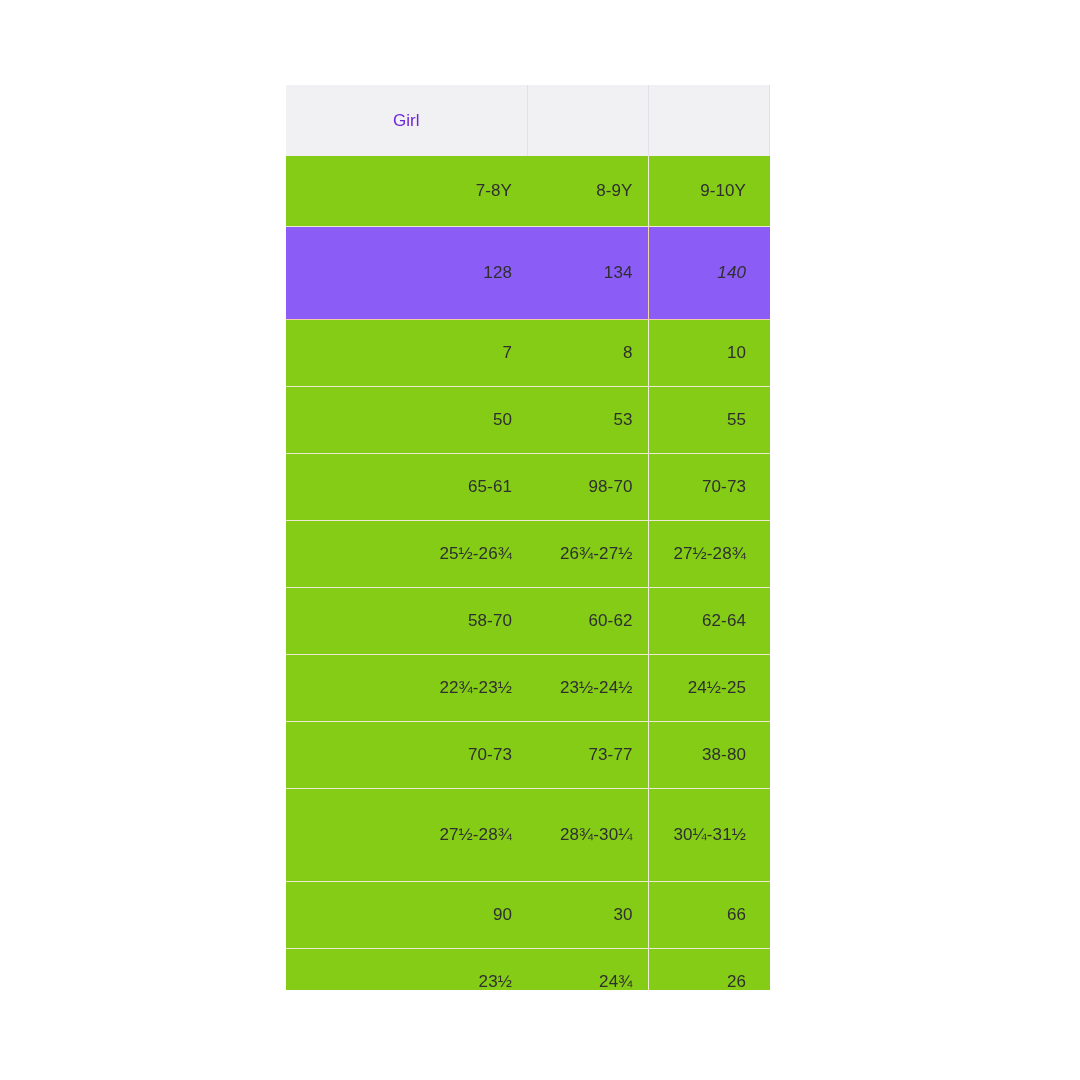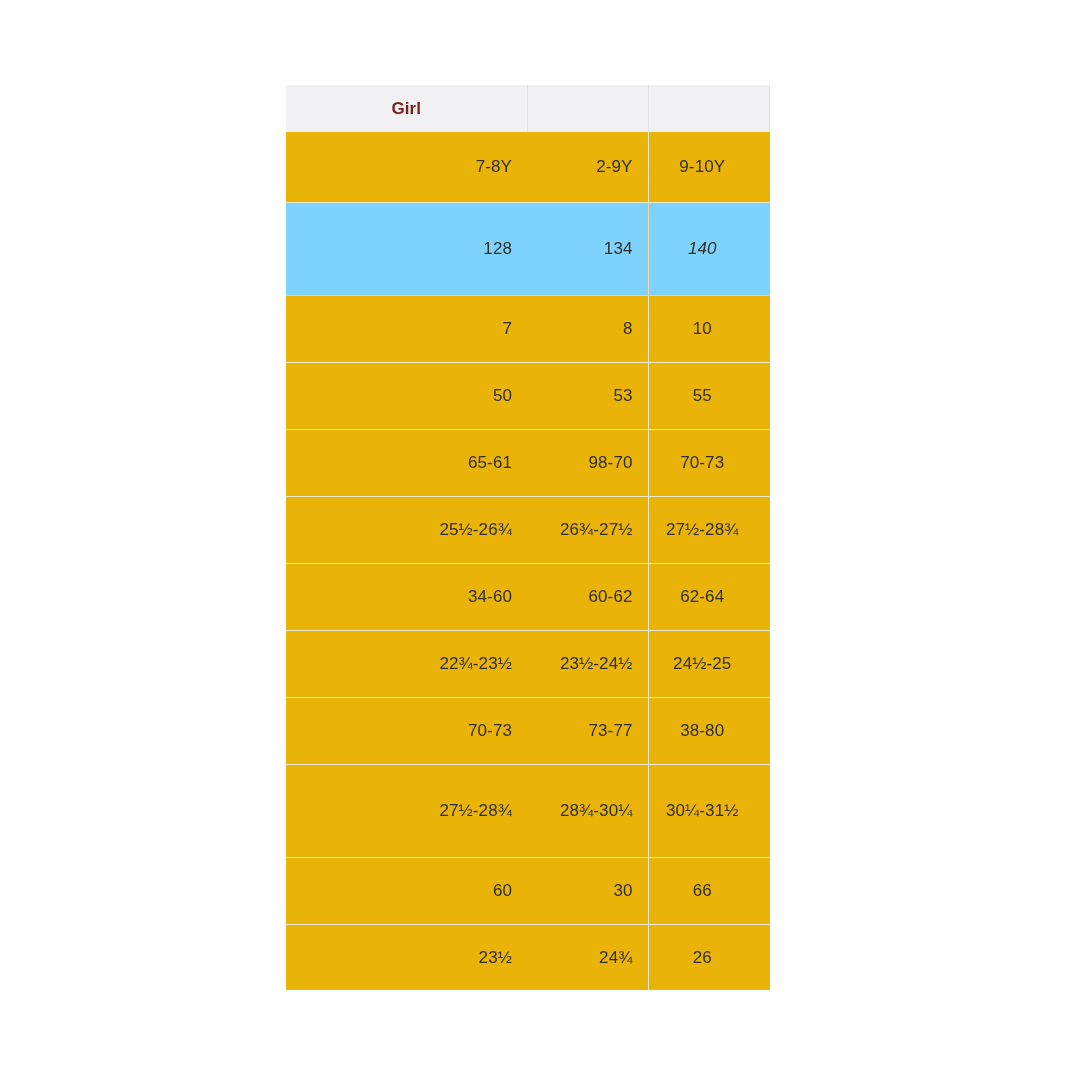--- a/index.html
+++ b/index.html
@@ -43,26 +43,26 @@
   }
 
   table.size-chart col.c1 { width: 241px; }
   table.size-chart col.c2 { width: 121px; }
   table.size-chart col.c3 { width: 121px; }
   table.size-chart col.c4 { width: 121px; }
 
   
   tr.header-row th {
     background: #f1f1f3;
-    height: 47px;
+    height: 71px;
     padding: 0;
     margin: 0;
-    font-weight: bold;
+    font-weight: normal;
     font-size: 17px;
-    color: #7f1d1d;
+    color: #6d28d9;
     border-right: 1px solid #e2e2e6;
     vertical-align: middle;
   }
   tr.header-row th.h1 {
     width: 119px;
     text-align: center;
   }
   tr.header-row th.h-blank {
     text-align: center;
   }
@@ -77,38 +77,37 @@
     text-align: right;
     white-space: nowrap;
     border-bottom: 1px solid #ebe9d2;
     font-size: 17px;
     letter-spacing: 0.1px;
   }
 
   
   table.size-chart td.col3 {
     border-left: 1px solid #efedd6;
-    text-align: center;
   }
   table.size-chart td.col4 {
     padding-right: 15px;
   }
   table.size-chart td.col3 {
     padding-right: 23px;
   }
   table.size-chart td.col1 {
     padding-right: 15px;
   }
   table.size-chart td.col2 {
     padding-right: 15px;
   }
 
   
-  tr.tint-yellow td { background: #eab308; }
-  tr.tint-orange td { background: #7dd3fc; }
+  tr.tint-yellow td { background: #84cc16; }
+  tr.tint-orange td { background: #8b5cf6; }
   tr.tint-orange td.col3 { border-left-color: #f6d2ab; font-style: italic; }
   tr.tint-orange td { border-bottom-color: #f3cda4; }
 
   
   tr.h-std   td { height: 66px; }
   tr.h-tall  td { height: 92px; }
 
   
   tr.first-data td { height: 70px; }
 </style>
@@ -132,21 +131,21 @@
           <th class="h1">Girl</th>
           <th class="h-blank"></th>
           <th class="h-blank"></th>
           <th class="h-blank last"></th>
         </tr>
       </thead>
 
       <tbody id="table-body">
           <tr class="tint-yellow h-std first-data">
             <td class="col1">7-8Y</td>
-            <td class="col2">2-9Y</td>
+            <td class="col2">8-9Y</td>
             <td class="col3">9-10Y</td>
             <td class="col4">10-11Y</td>
           </tr>
           <tr class="tint-orange h-tall">
             <td class="col1">128</td>
             <td class="col2">134</td>
             <td class="col3">140</td>
             <td class="col4">146</td>
           </tr>
           <tr class="tint-yellow h-std">
@@ -167,21 +166,21 @@
             <td class="col3">70-73</td>
             <td class="col4">73-77</td>
           </tr>
           <tr class="tint-yellow h-std">
             <td class="col1">25½-26¾</td>
             <td class="col2">26¾-27½</td>
             <td class="col3">27½-28¾</td>
             <td class="col4">28¾-30¼</td>
           </tr>
           <tr class="tint-yellow h-std">
-            <td class="col1">34-60</td>
+            <td class="col1">58-70</td>
             <td class="col2">60-62</td>
             <td class="col3">62-64</td>
             <td class="col4">64-65</td>
           </tr>
           <tr class="tint-yellow h-std">
             <td class="col1">22¾-23½</td>
             <td class="col2">23½-24½</td>
             <td class="col3">24½-25</td>
             <td class="col4">25-25½</td>
           </tr>
@@ -191,21 +190,21 @@
             <td class="col3">38-80</td>
             <td class="col4">80-84</td>
           </tr>
           <tr class="tint-yellow h-tall">
             <td class="col1">27½-28¾</td>
             <td class="col2">28¾-30¼</td>
             <td class="col3">30¼-31½</td>
             <td class="col4">31½-33</td>
           </tr>
           <tr class="tint-yellow h-std">
-            <td class="col1">60</td>
+            <td class="col1">90</td>
             <td class="col2">30</td>
             <td class="col3">66</td>
             <td class="col4">69</td>
           </tr>
           <tr class="tint-yellow h-std">
             <td class="col1">23½</td>
             <td class="col2">24¾</td>
             <td class="col3">26</td>
             <td class="col4">27</td>
           </tr>

